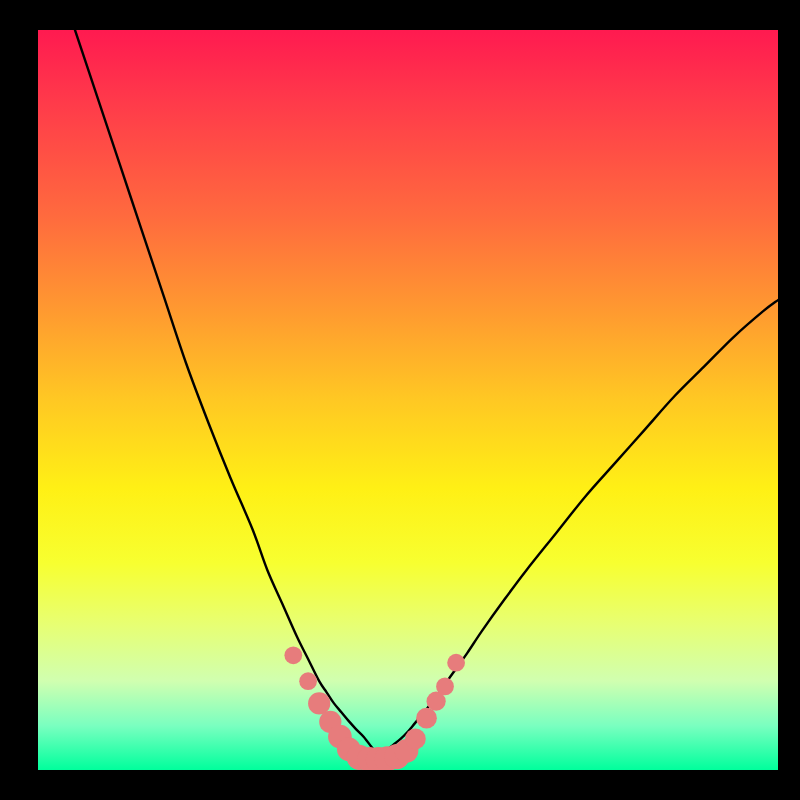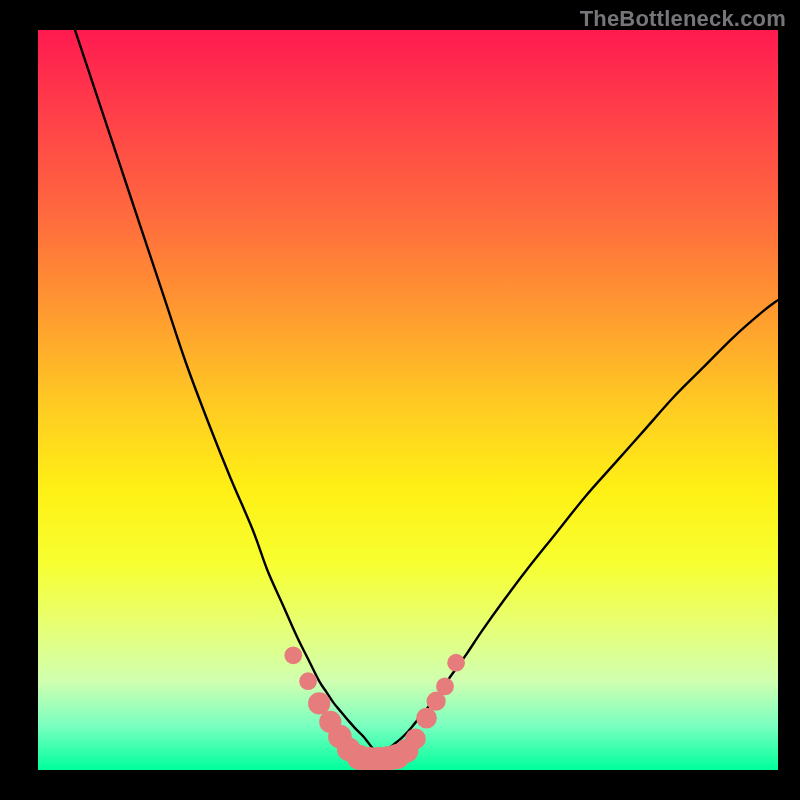--- a/index.html
+++ b/index.html
@@ -48,14 +48,13 @@
         <circle cx="349.28000000000003" cy="728.9" r="12.58" fill="#e77c7c" stroke="#d66a6a" stroke-width="0"></circle>
         <circle cx="358.9" cy="726.68" r="12.58" fill="#e77c7c" stroke="#d66a6a" stroke-width="0"></circle>
         <circle cx="368.52" cy="720.76" r="11.84" fill="#e77c7c" stroke="#d66a6a" stroke-width="0"></circle>
         <circle cx="377.40000000000003" cy="708.92" r="10.36" fill="#e77c7c" stroke="#d66a6a" stroke-width="0"></circle>
         <circle cx="388.5" cy="688.2" r="10.36" fill="#e77c7c" stroke="#d66a6a" stroke-width="0"></circle>
         <circle cx="398.11999999999995" cy="671.18" r="9.620000000000001" fill="#e77c7c" stroke="#d66a6a" stroke-width="0"></circle>
         <circle cx="407.00000000000006" cy="656.38" r="8.88" fill="#e77c7c" stroke="#d66a6a" stroke-width="0"></circle>
         <circle cx="418.09999999999997" cy="632.7" r="8.88" fill="#e77c7c" stroke="#d66a6a" stroke-width="0"></circle>
       </svg>
   </div>
-  <div id="watermark" style="right: 14px;">TheBottleneck.com</div>
 </div>
 
 </body></html>

